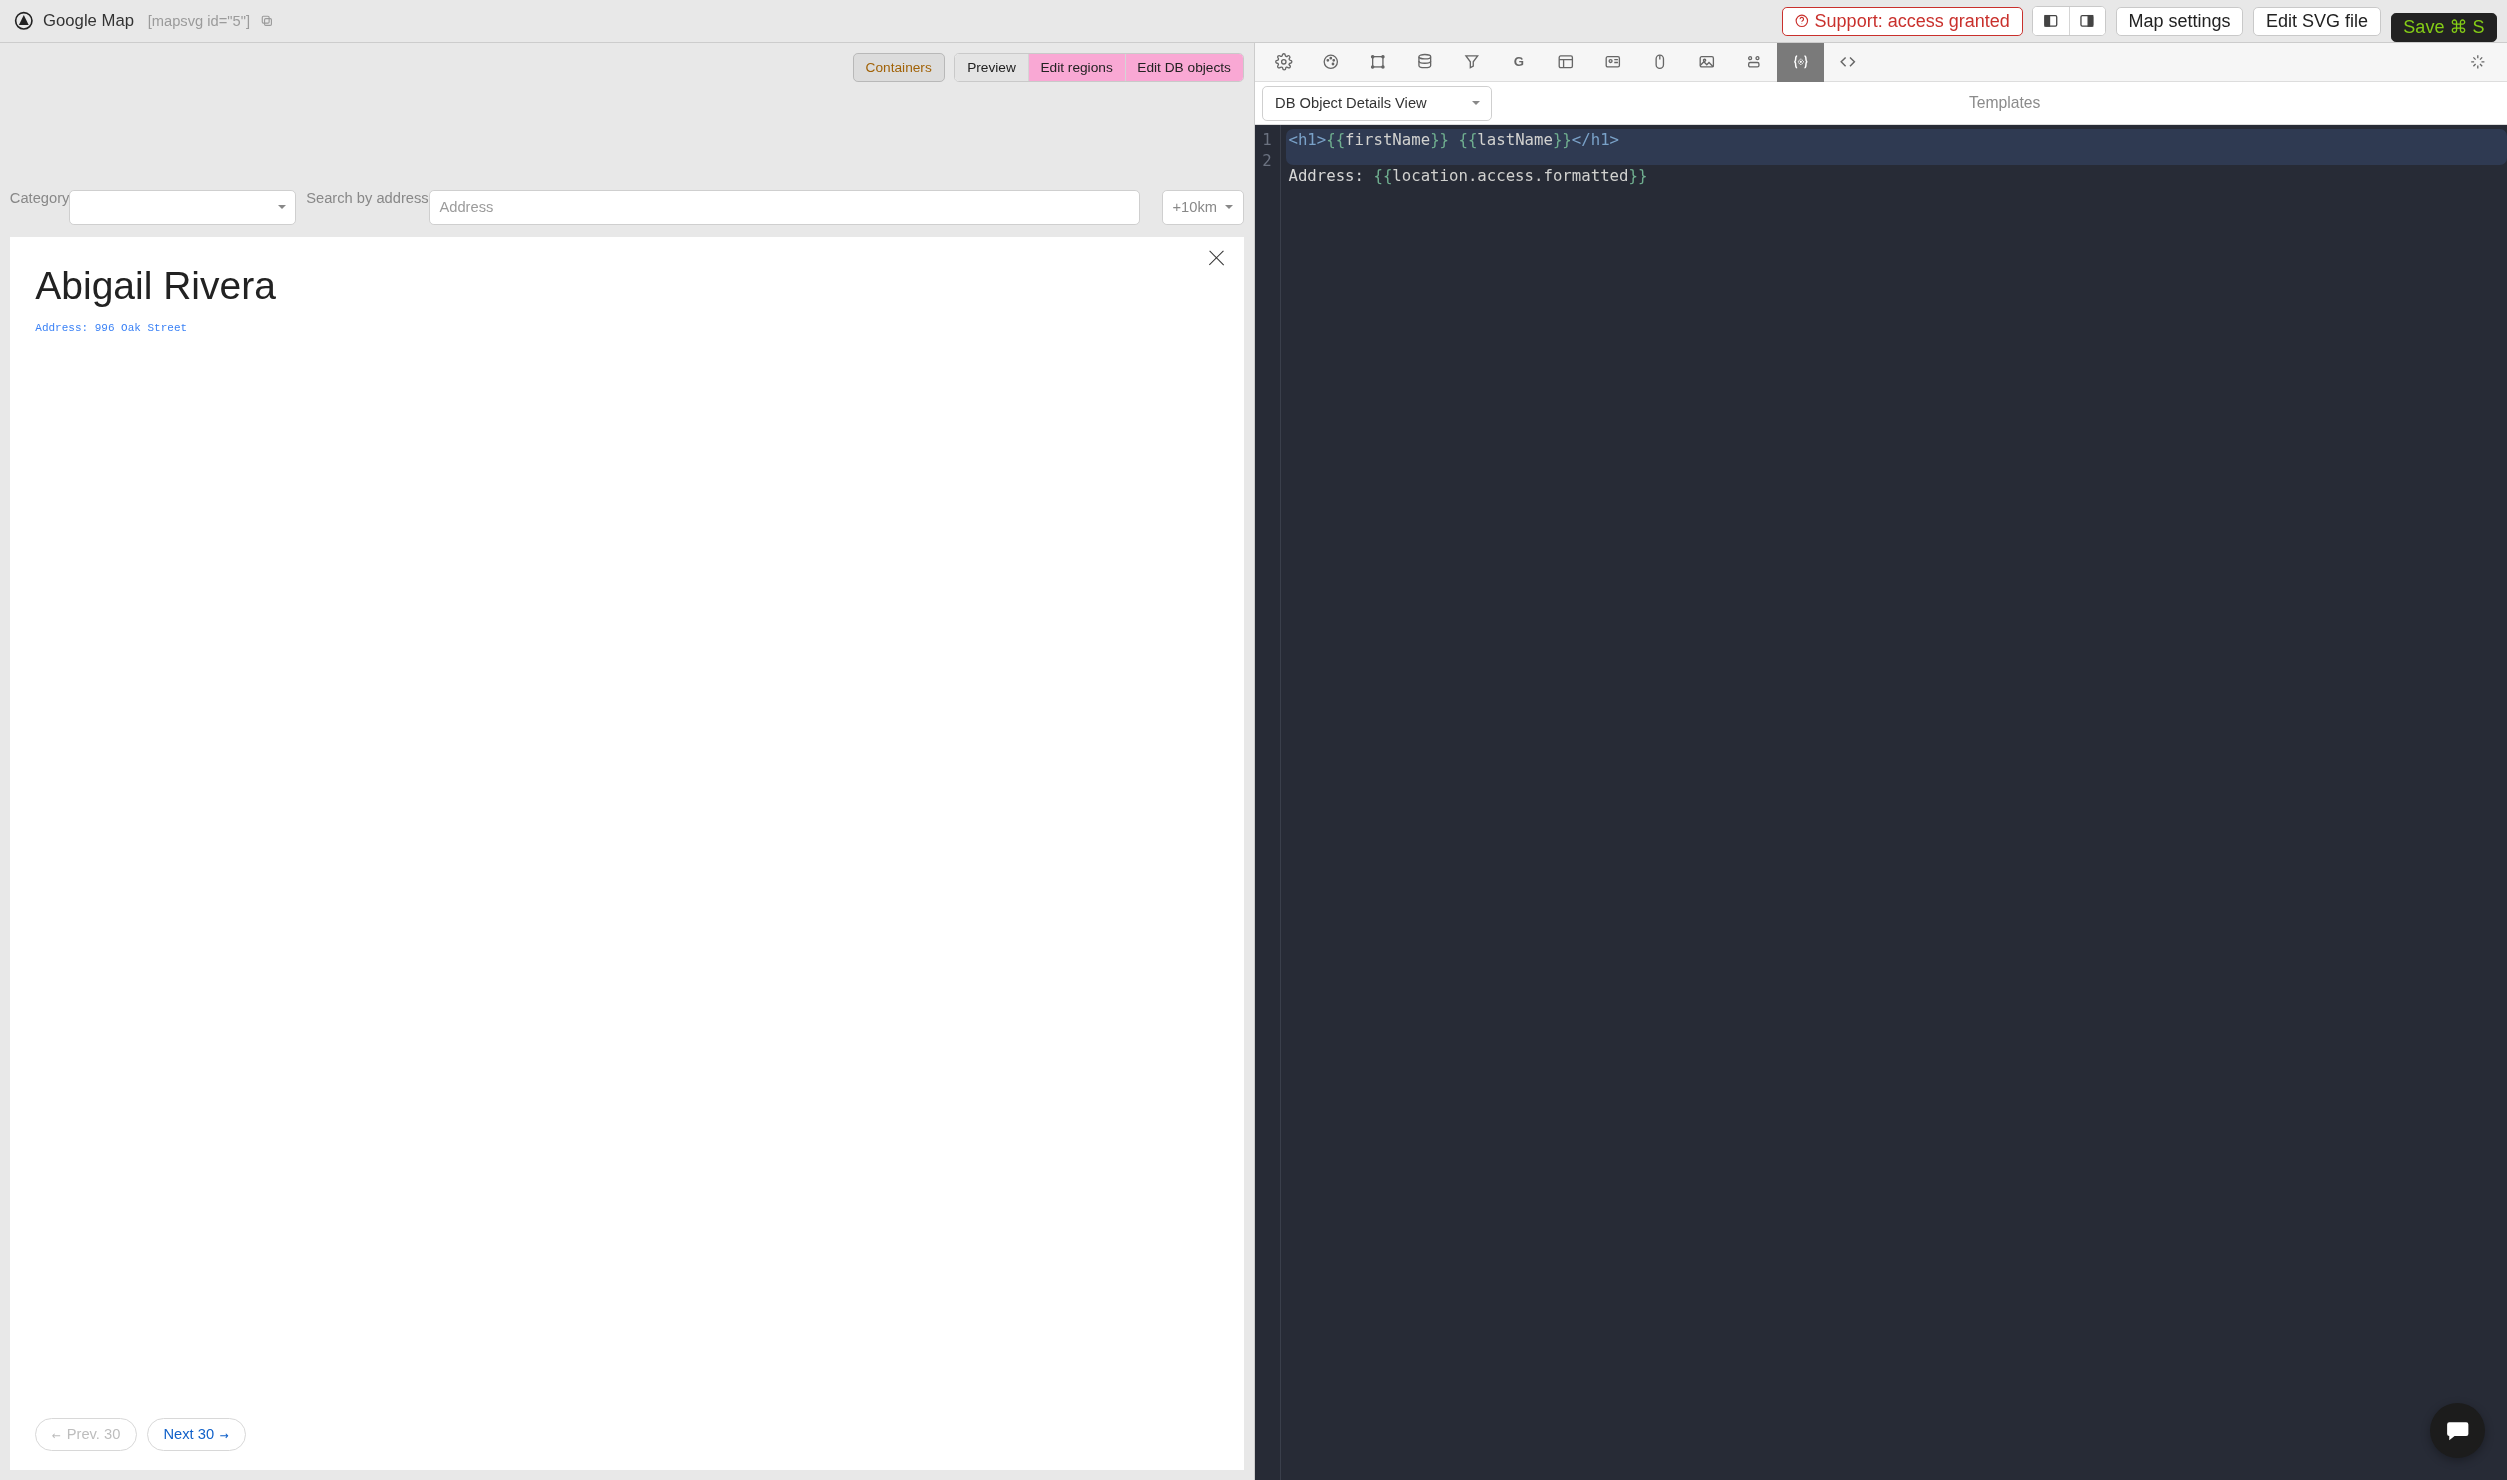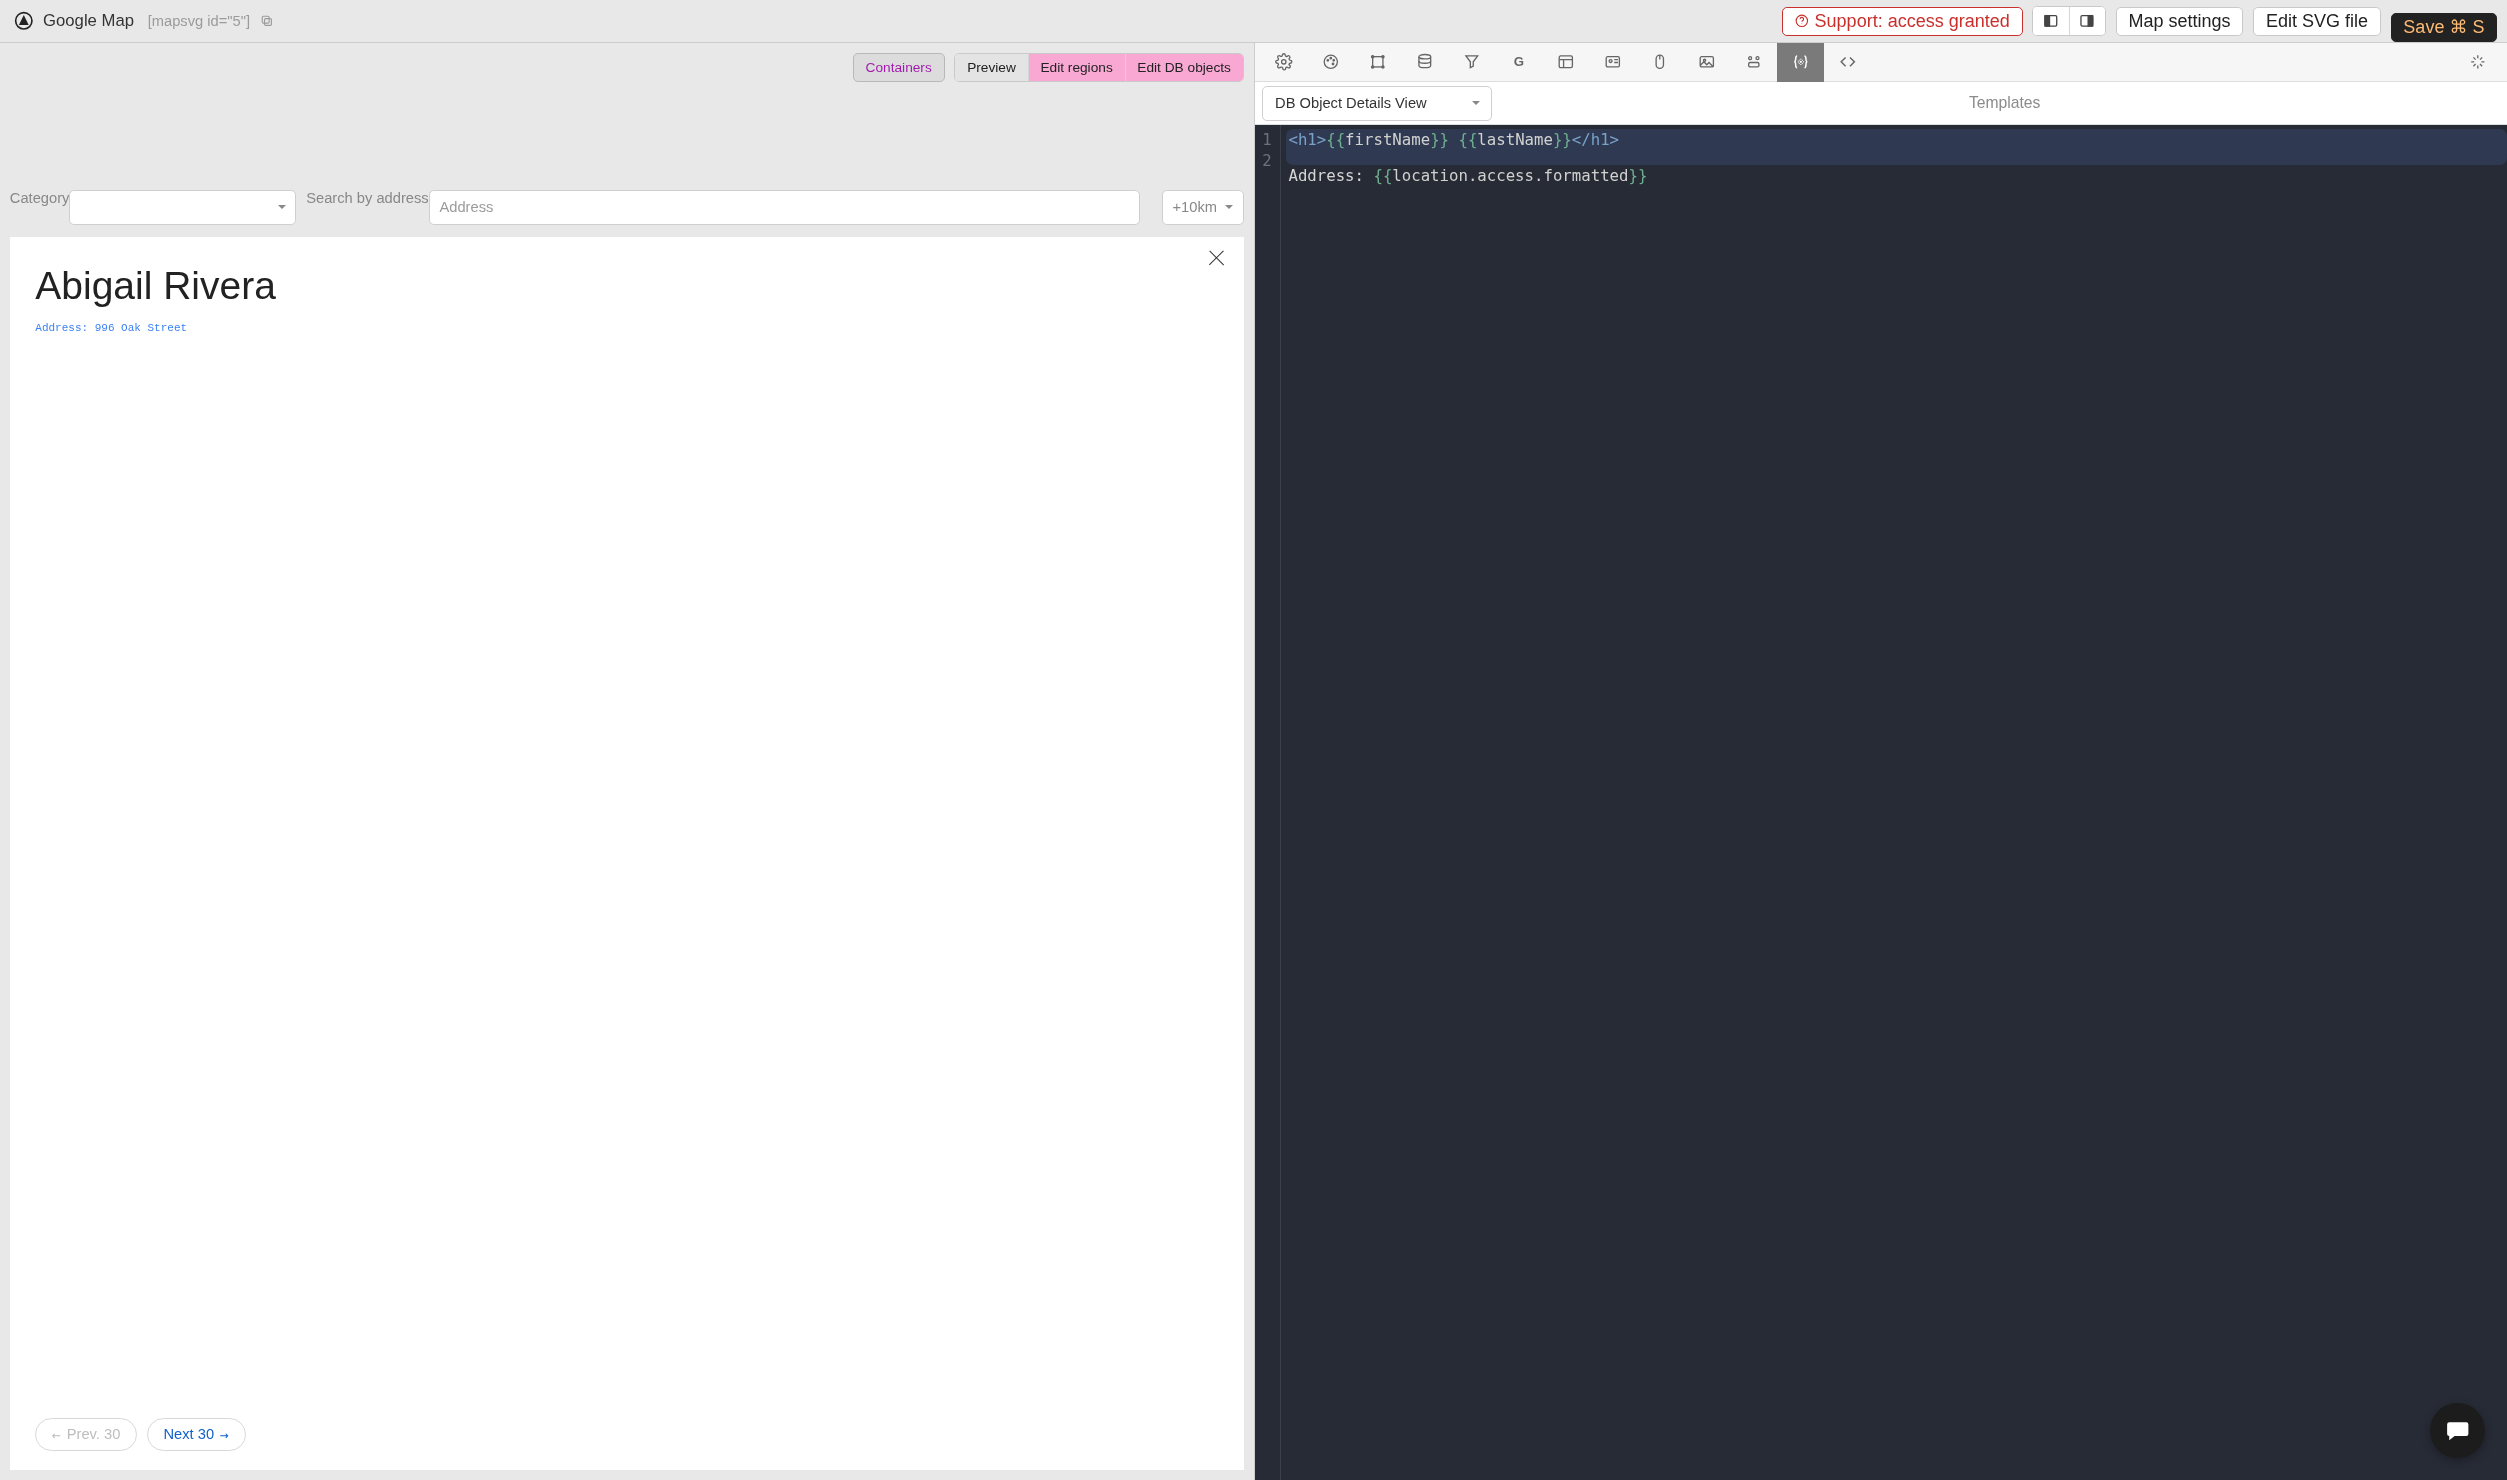--- a/index.html
+++ b/index.html
@@ -39,21 +39,21 @@
     justify-content: center;
     height: 29px;
     padding: 0 11.8px;
     border: 1px solid #c9c9c9;
     border-radius: 4.9px;
     background: #fff;
     color: #222;
     font-size: 18px;
     cursor: pointer;
   }
-  .btn-dark { background: #222; color: #fdba74; border-color:#222;margin-top:12px; }
+  .btn-dark { background: #222; color: #84cc16; border-color:#222;margin-top:12px; }
   .btn-danger-outline {
     background: #fff;
     color: #c9302c;
     border: 1px solid #c9302c;
   }
   .btn-danger-outline .qicon { margin-right:5.9px; display:inline-flex; }
 
   .btn-group {
     display: inline-flex;
     border: 1px solid #c9c9c9;
@@ -92,21 +92,21 @@
     gap: 9.8px;
   }
   .tab-containers {
     border: 1px solid #b8b8b8;
     border-radius: 4.9px;
     background: #dcdcdc;
     height: 29px;
     padding: 0 11.8px;
     display: inline-flex; align-items:center;
     font-size: 13.7px;
-    color:#a21caf;
+    color:#a16207;
     cursor:pointer;
   }
   .tab-seg {
     display: inline-flex;
     border: 1px solid #c9c9c9;
     border-radius: 4.9px;
     overflow: hidden;
     height: 29px;
     background:#fff;
   }

